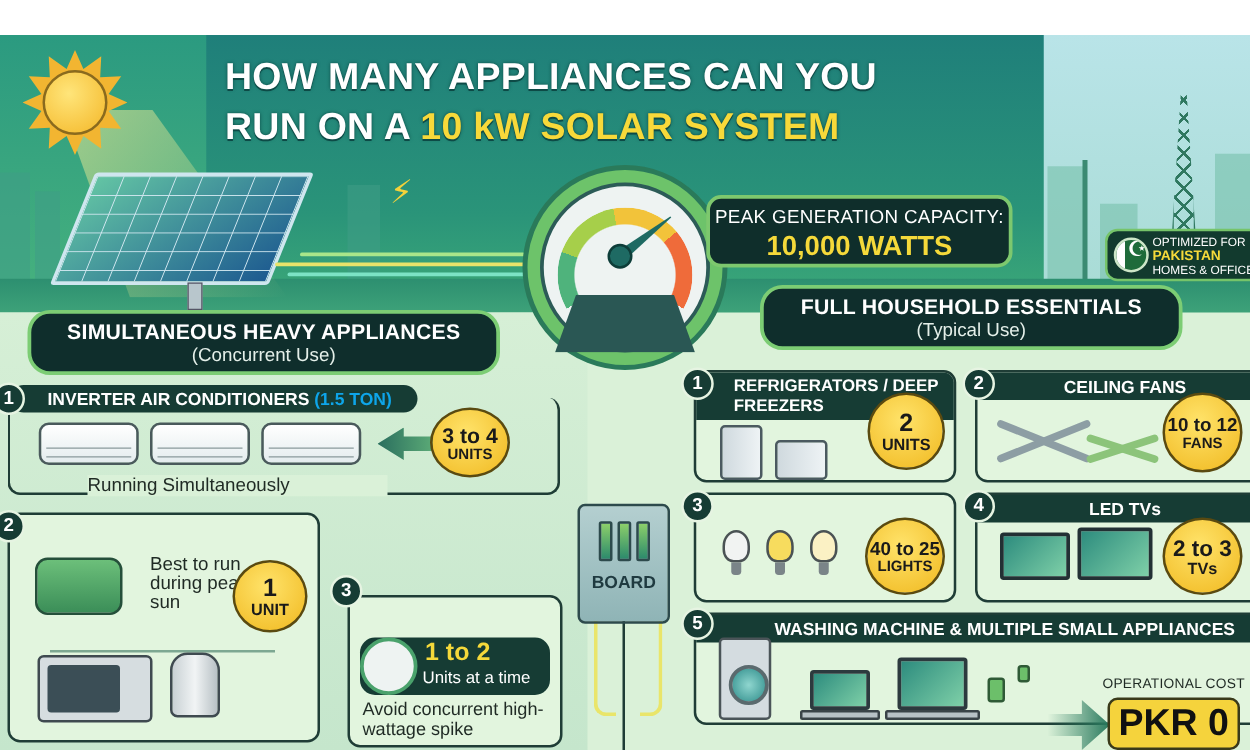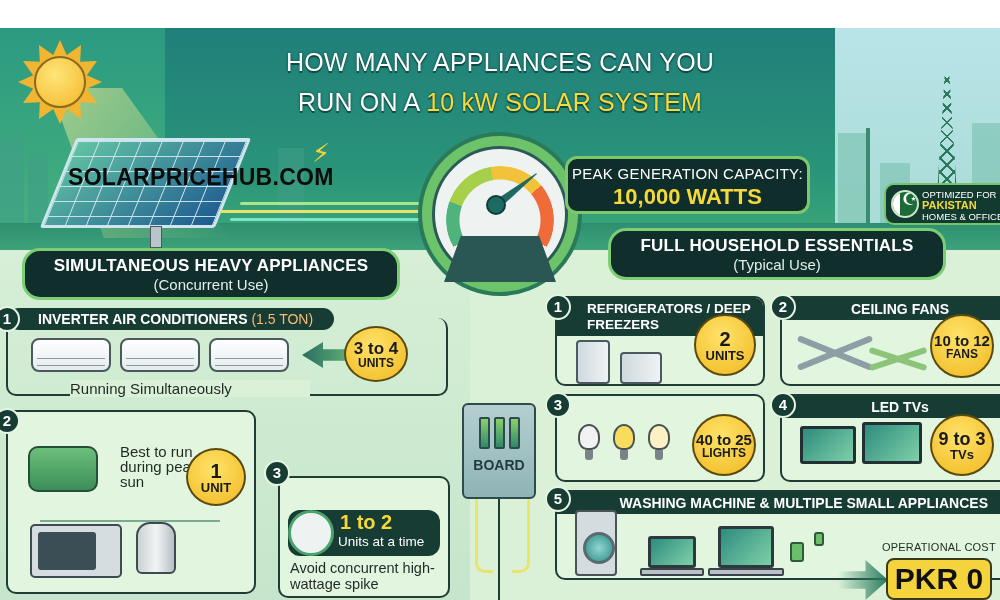--- a/index.html
+++ b/index.html
@@ -9,22 +9,22 @@
     background:linear-gradient(180deg,#1f7f7a 0%,#2a9479 25%,#3aa678 36%,#d8f0d4 40%,#ddf3dc 100%)}
   .sky-left{position:absolute;left:0;top:0;width:165px;height:200px;background:linear-gradient(180deg,#2b9a80,#45b07e)}
   .sky-right{position:absolute;left:835px;top:0;width:165px;height:200px;background:linear-gradient(180deg,#b9e4e8,#a9dcd6)}
   .ground{position:absolute;left:0;top:195px;width:1000px;height:30px;background:linear-gradient(180deg,#2d8f70,#3fa47a)}
   .lower-bg{position:absolute;left:0;top:222px;width:1000px;height:350px;background:#daf1d8}
   .lower-left{position:absolute;left:0;top:222px;width:470px;height:350px;background:linear-gradient(180deg,#d6efd6,#c5e6cc)}
   .bld{position:absolute;background:#3f9c86;opacity:.55}
   .bld-r{position:absolute;background:#7fc4b2;opacity:.7}
 
   
-  .title{position:absolute;left:180px;top:14px;width:640px;text-align:center;color:#fff;font-weight:400;
-    font-size:25px;line-height:40px;letter-spacing:.2px;text-shadow:0 2px 0 #0d4a46,0 0 3px #0d4a46}
+  .title{position:absolute;left:180px;top:14px;width:640px;text-align:left;color:#fff;font-weight:700;
+    font-size:30px;line-height:40px;letter-spacing:.2px;text-shadow:0 2px 0 #0d4a46,0 0 3px #0d4a46}
   .title .hl{color:#f7d93a}
 
   
   .sun{position:absolute;left:18px;top:12px;width:84px;height:84px}
   .sun-rays{position:absolute;left:0;top:0;width:84px;height:84px;background:#f2b531;
     clip-path:polygon(50% 0%,58% 18%,75% 6%,74% 26%,94% 25%,82% 42%,100% 50%,82% 58%,94% 75%,74% 74%,75% 94%,58% 82%,50% 100%,42% 82%,25% 94%,26% 74%,6% 75%,18% 58%,0% 50%,18% 42%,6% 25%,26% 26%,25% 6%,42% 18%)}
   .sun-core{position:absolute;left:16px;top:16px;width:52px;height:52px;border-radius:50%;
     background:radial-gradient(circle at 40% 35%,#ffe57a,#f4b728);border:2px solid #8a6a1e}
   .sunbeam{position:absolute;left:50px;top:60px;width:180px;height:150px;
     background:linear-gradient(135deg,rgba(255,240,150,.55),rgba(255,240,150,0));clip-path:polygon(0 0,40% 0,100% 100%,30% 100%)}
@@ -141,21 +141,20 @@
 
   <div class="wire" style="left:220px;top:182px;width:200px;background:#e8e36a"></div>
   <div class="wire" style="left:230px;top:190px;width:190px;background:#7ce3c5"></div>
   <div class="wire" style="left:240px;top:174px;width:180px;background:#a8e68a"></div>
 
   <div class="title">
     <div>HOW MANY APPLIANCES CAN YOU</div>
     <div><span>RUN ON A </span><span class="hl">10 kW SOLAR SYSTEM</span></div>
   </div>
 
-  <div class="watermark">SOLARPRICEHUB.COM</div>
 
   <div class="gauge-ring"></div>
   <div class="gauge-face"></div>
   <div class="gauge-arc"></div>
   <div class="gauge-base"></div>
   <div class="needle"></div>
   <div class="needle-hub"></div>
 
   <div class="peak">
     <div class="l1">PEAK GENERATION CAPACITY:</div>
@@ -172,21 +171,21 @@
   </div>
 
   <div class="sec-head" style="left:22px;top:220px;width:378px;height:52px">
     <div class="t">SIMULTANEOUS HEAVY APPLIANCES</div>
     <div class="s">(Concurrent Use)</div>
   </div>
 
   <div class="card" style="left:6px;top:290px;width:442px;height:78px;background:transparent;border-top:none"></div>
   <div class="card-bar" style="left:8px;top:280px;width:326px;border-radius:11px">
     <span>INVERTER AIR CONDITIONERS</span>
-    <span style="font-weight:400;color:#fdba74">(1.5 TON)</span>
+    <span style="font-weight:700;color:#0ea5e9">(1.5 TON)</span>
   </div>
   <div class="num" style="left:-6px;top:278px">1</div>
   <div class="ac" style="left:31px;top:310px"></div>
   <div class="ac" style="left:120px;top:310px"></div>
   <div class="ac" style="left:209px;top:310px"></div>
   <div class="arrow-left" style="left:302px;top:314px"></div>
   <div class="badge" style="left:344px;top:298px;width:64px;height:56px">
     <span class="big">3 to 4</span>
     <span class="sm">UNITS</span>
   </div>
@@ -258,21 +257,21 @@
     <span class="big" style="font-size:15px">40 to 25</span>
     <span class="sm">LIGHTS</span>
   </div>
 
   <div class="card" style="left:780px;top:366px;width:230px;height:88px"></div>
   <div class="card-bar" style="left:782px;top:368px;width:226px;text-align:center;padding-left:10px;border-radius:8px 8px 0 0">LED TVs</div>
   <div class="num" style="left:770px;top:364px">4</div>
   <div class="tv" style="left:800px;top:398px;width:56px;height:38px"></div>
   <div class="tv" style="left:862px;top:394px;width:60px;height:42px"></div>
   <div class="badge" style="left:930px;top:386px;width:64px;height:62px">
-    <span class="big" style="font-size:18px">9 to 3</span>
+    <span class="big" style="font-size:18px">2 to 3</span>
     <span class="sm" style="font-size:13px">TVs</span>
   </div>
 
   <div class="card" style="left:555px;top:462px;width:455px;height:90px"></div>
   <div class="card-bar" style="left:557px;top:464px;width:451px;text-align:right;padding-right:20px;border-radius:8px 8px 0 0">WASHING MACHINE &amp; MULTIPLE SMALL APPLIANCES</div>
   <div class="num" style="left:545px;top:458px">5</div>
   <div class="washer" style="left:575px;top:482px"></div>
   <div class="laptop" style="left:648px;top:508px;width:48px;height:32px"></div>
   <div class="laptop-base" style="left:640px;top:540px;width:64px"></div>
   <div class="laptop" style="left:718px;top:498px;width:56px;height:42px"></div>

